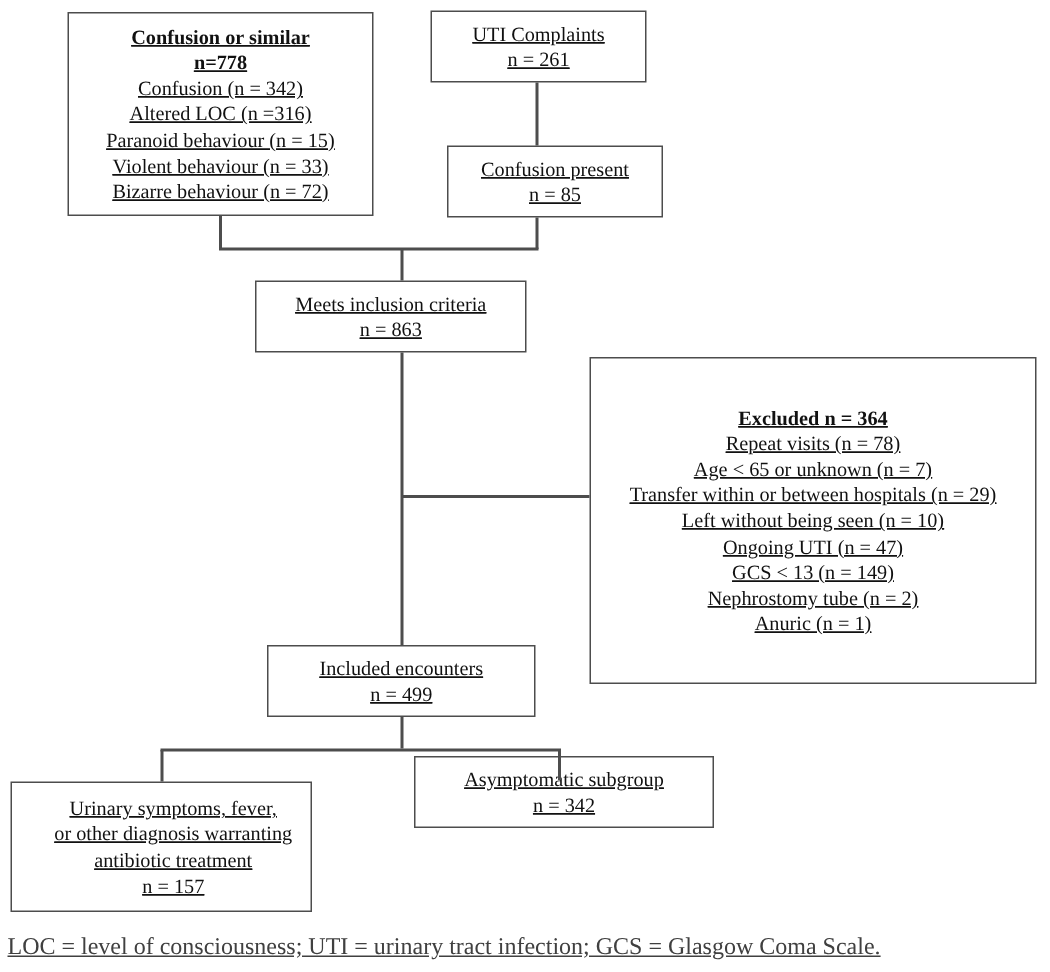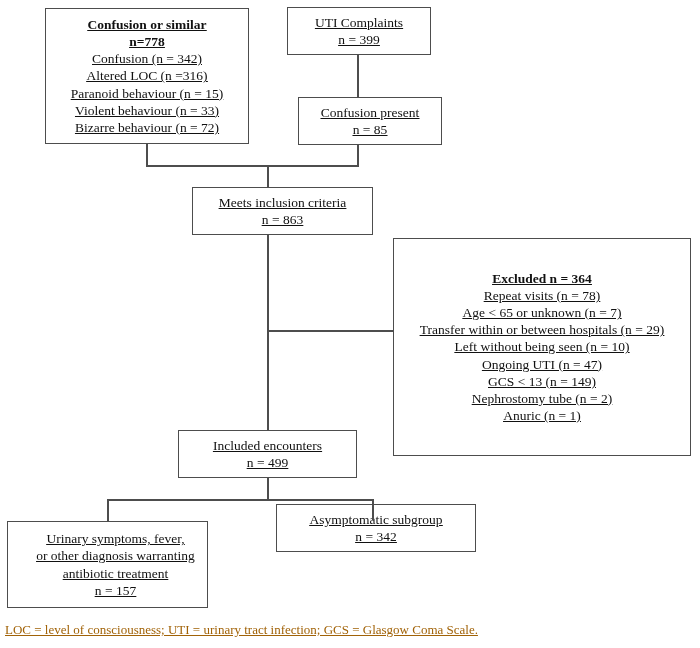--- a/index.html
+++ b/index.html
@@ -19,28 +19,28 @@
     text-align: center;
     font-size: 13.5px; line-height: 1.27;
     padding: 2px 4px;
   }
   .fbox .bold { font-weight: bold; }
   .hline, .vline { position: absolute; background: #4d4d4d; }
   .hline { height: 1.5px; }
   .vline { width: 1.5px; }
   .footnote {
     position: absolute; left: 5px; top: 622px;
-    font-size: 13px; line-height: 1.3; color: #a16207;
+    font-size: 16px; line-height: 1.3; color: #404040;
     white-space: nowrap;
   }
   
   #box-confusion-similar   { left: 45px;  top: 8px;   width: 204px; height: 136px; }
   #box-uti-complaints      { left: 287px; top: 7px;   width: 144px; height: 48px; }
   #box-confusion-present   { left: 298px; top: 97px;  width: 144px; height: 48px; }
-  #box-meets-inclusion     { left: 192px; top: 187px; width: 181px; height: 48px; }
+  #box-meets-inclusion     { left: 170px; top: 187px; width: 181px; height: 48px; }
   #box-excluded            { left: 393px; top: 238px; width: 298px; height: 218px; }
   #box-included-encounters { left: 178px; top: 430px; width: 179px; height: 48px; }
   #box-symptomatic         { left: 7px;   top: 521px; width: 201px; height: 87px; padding-left: 20px; }
   #box-asymptomatic        { left: 276px; top: 504px; width: 200px; height: 48px; }
   
   #conn-uti-down        { left: 357px; top: 55px;  height: 42px; }
   #conn-left-down       { left: 146px; top: 144px; height: 22px; }
   #conn-right-down      { left: 357px; top: 145px; height: 21px; }
   #conn-merge-h         { left: 146px; top: 165px; width: 213px; }
   #conn-merge-down      { left: 267px; top: 166px; height: 21px; }
@@ -61,21 +61,21 @@
     <div class="bold">n=778</div>
     <div>Confusion (n = 342)</div>
     <div>Altered LOC (n =316)</div>
     <div>Paranoid behaviour (n = 15)</div>
     <div>Violent behaviour (n = 33)</div>
     <div>Bizarre behaviour (n = 72)</div>
   </div>
 
   <div class="fbox" id="box-uti-complaints">
     <div>UTI Complaints</div>
-    <div>n = 399</div>
+    <div>n = 261</div>
   </div>
 
   <div class="fbox" id="box-confusion-present">
     <div>Confusion present</div>
     <div>n = 85</div>
   </div>
 
   <div class="fbox" id="box-meets-inclusion">
     <div>Meets inclusion criteria</div>
     <div>n = 863</div>

